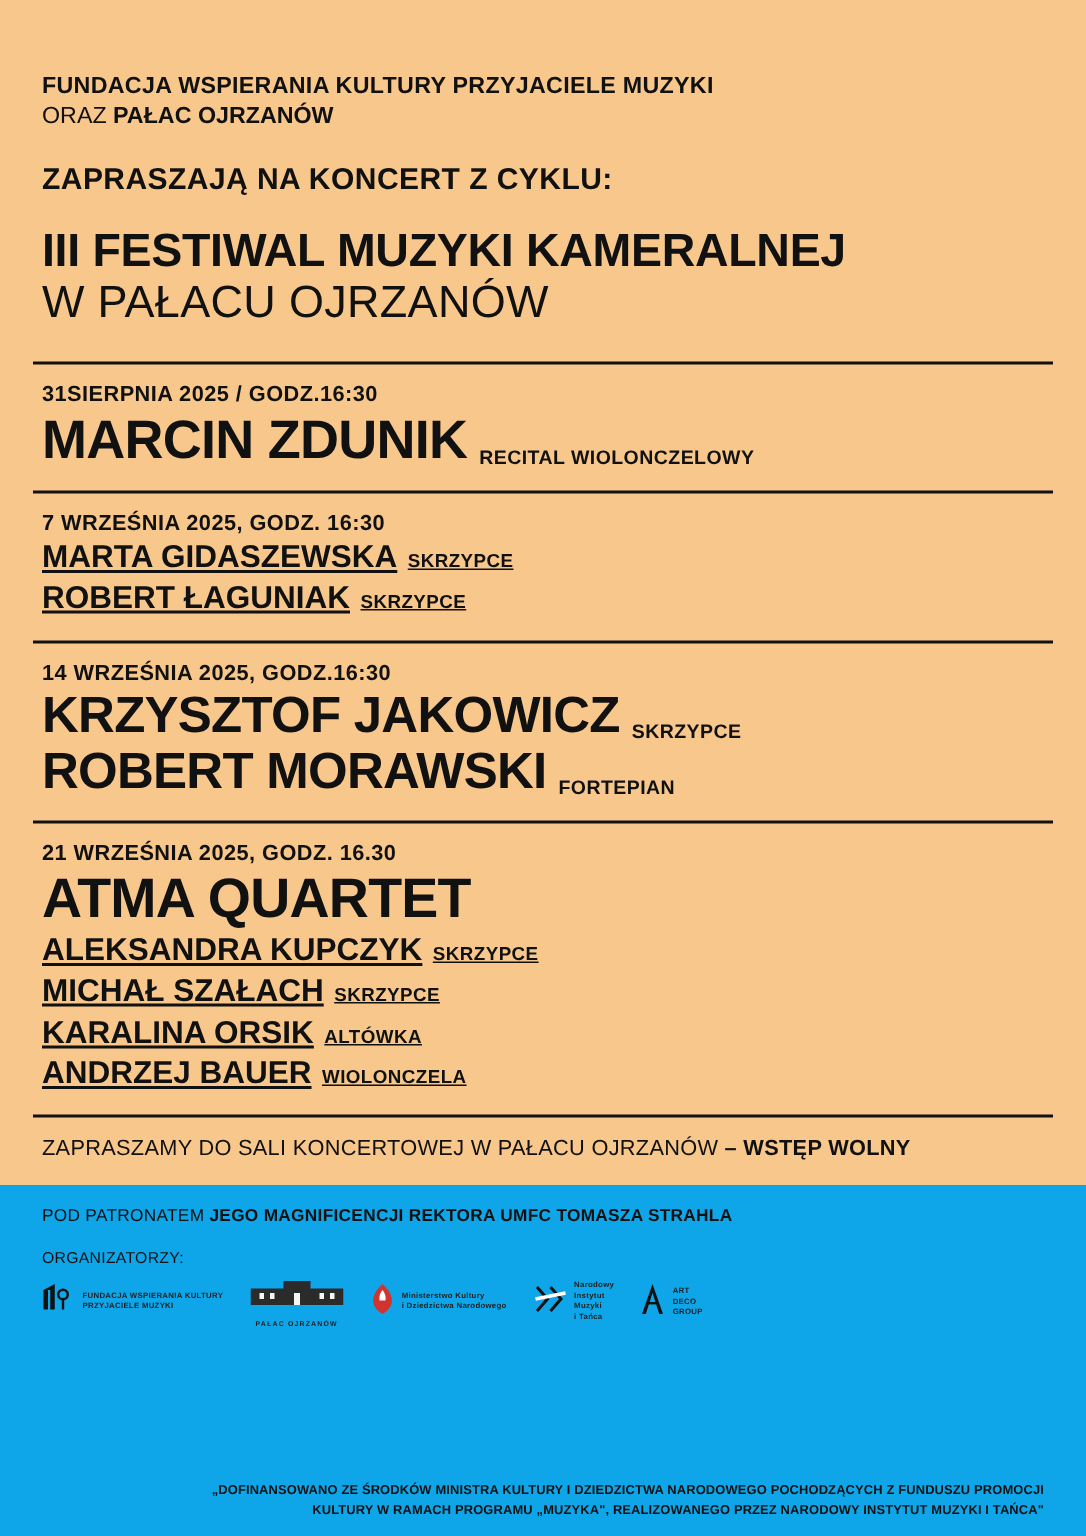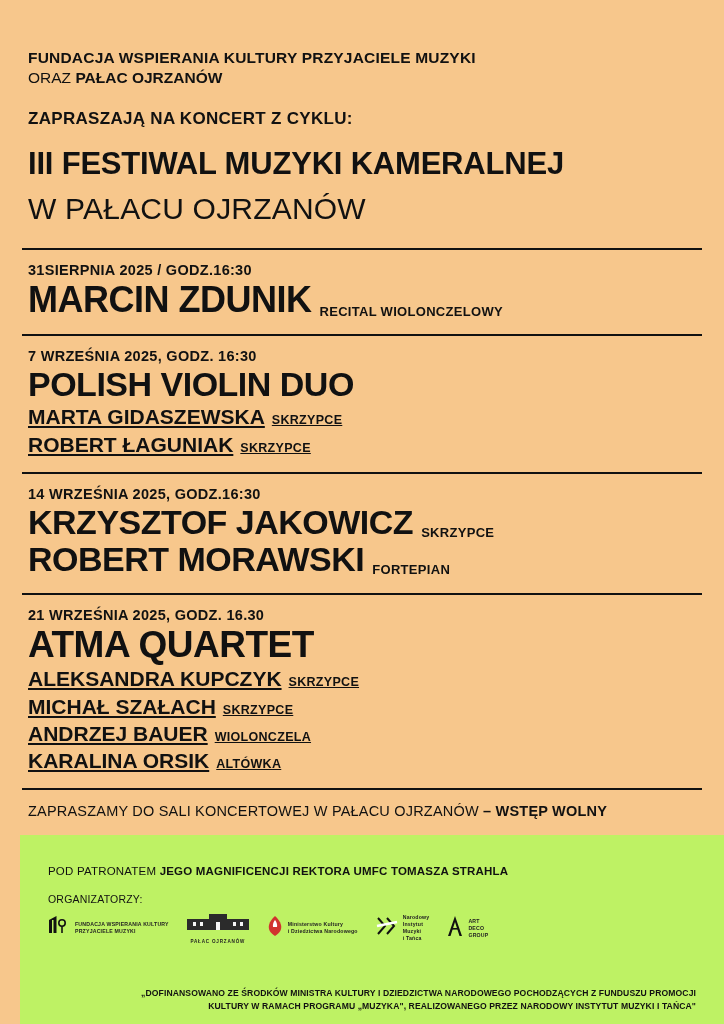--- a/index.html
+++ b/index.html
@@ -35,37 +35,37 @@
   }
   .org-line2 {
     font-size: 15.5px;
     font-weight: normal;
     line-height: 1.3;
     margin-top: 1px;
   }
   .org-line2 b { font-weight: bold; }
   .invite {
     margin-top: 20px;
-    font-size: 17px;
+    font-size: 20px;
     font-weight: bold;
     letter-spacing: 0.3px;
   }
   .fest-title {
     margin-top: 18px;
     font-size: 31px;
     font-weight: bold;
     letter-spacing: -0.2px;
     line-height: 1.08;
   }
   .fest-sub {
     font-size: 30px;
     font-weight: normal;
     letter-spacing: 0.2px;
     line-height: 1.15;
-    margin-top: 12px;
+    margin-top: 2px;
   }
   
   .rule {
     height: 2px;
     background: #111111;
     margin: 0;
   }
   .rule-wrap { padding: 0 22px; }
   
   .concert {
@@ -114,26 +114,25 @@
   .c-main.big { font-size: 37px; }
   
   .closing {
     padding: 13px 28px 16px 28px;
     font-size: 14.5px;
     letter-spacing: 0.2px;
   }
   .closing b { font-weight: bold; }
   
   .footer {
-    background: #bef264;
+    background: #0ea5e9;
     flex: 1 1 auto;
-    padding: 30px 28px 10px 28px;
+    padding: 15px 28px 10px 28px;
     display: flex;
     flex-direction: column;
-    margin-left: 20px;
   }
   .patron {
     font-size: 11.5px;
     letter-spacing: 0.2px;
   }
   .patron b { font-weight: bold; }
   .orgs-label {
     margin-top: 16px;
     font-size: 10.5px;
     letter-spacing: 0.2px;
@@ -195,23 +194,20 @@
       <span>MARCIN ZDUNIK</span>
       <span class="role">RECITAL WIOLONCZELOWY</span>
     </div>
   </div>
 
   <div class="rule-wrap">
       <div class="rule"></div>
     </div>
   <div class="concert">
     <div class="c-date">7 WRZEŚNIA 2025, GODZ. 16:30</div>
-    <div class="c-main sm">
-      <span>POLISH VIOLIN DUO</span>
-    </div>
     <div class="perf-line">
       <span>MARTA GIDASZEWSKA</span>
       <span class="role">SKRZYPCE</span>
     </div>
     <div class="perf-line">
       <span>ROBERT ŁAGUNIAK</span>
       <span class="role">SKRZYPCE</span>
     </div>
   </div>
 
@@ -240,26 +236,26 @@
     </div>
     <div class="perf-line">
       <span>ALEKSANDRA KUPCZYK</span>
       <span class="role">SKRZYPCE</span>
     </div>
     <div class="perf-line">
       <span>MICHAŁ SZAŁACH</span>
       <span class="role">SKRZYPCE</span>
     </div>
     <div class="perf-line">
+      <span>KARALINA ORSIK</span>
+      <span class="role">ALTÓWKA</span>
+    </div>
+    <div class="perf-line">
       <span>ANDRZEJ BAUER</span>
       <span class="role">WIOLONCZELA</span>
-    </div>
-    <div class="perf-line">
-      <span>KARALINA ORSIK</span>
-      <span class="role">ALTÓWKA</span>
     </div>
   </div>
 
   <div class="rule-wrap">
       <div class="rule"></div>
     </div>
   <div class="closing">
     <span>ZAPRASZAMY DO SALI KONCERTOWEJ W PAŁACU OJRZANÓW </span><b>– WSTĘP WOLNY</b>
   </div>
 

